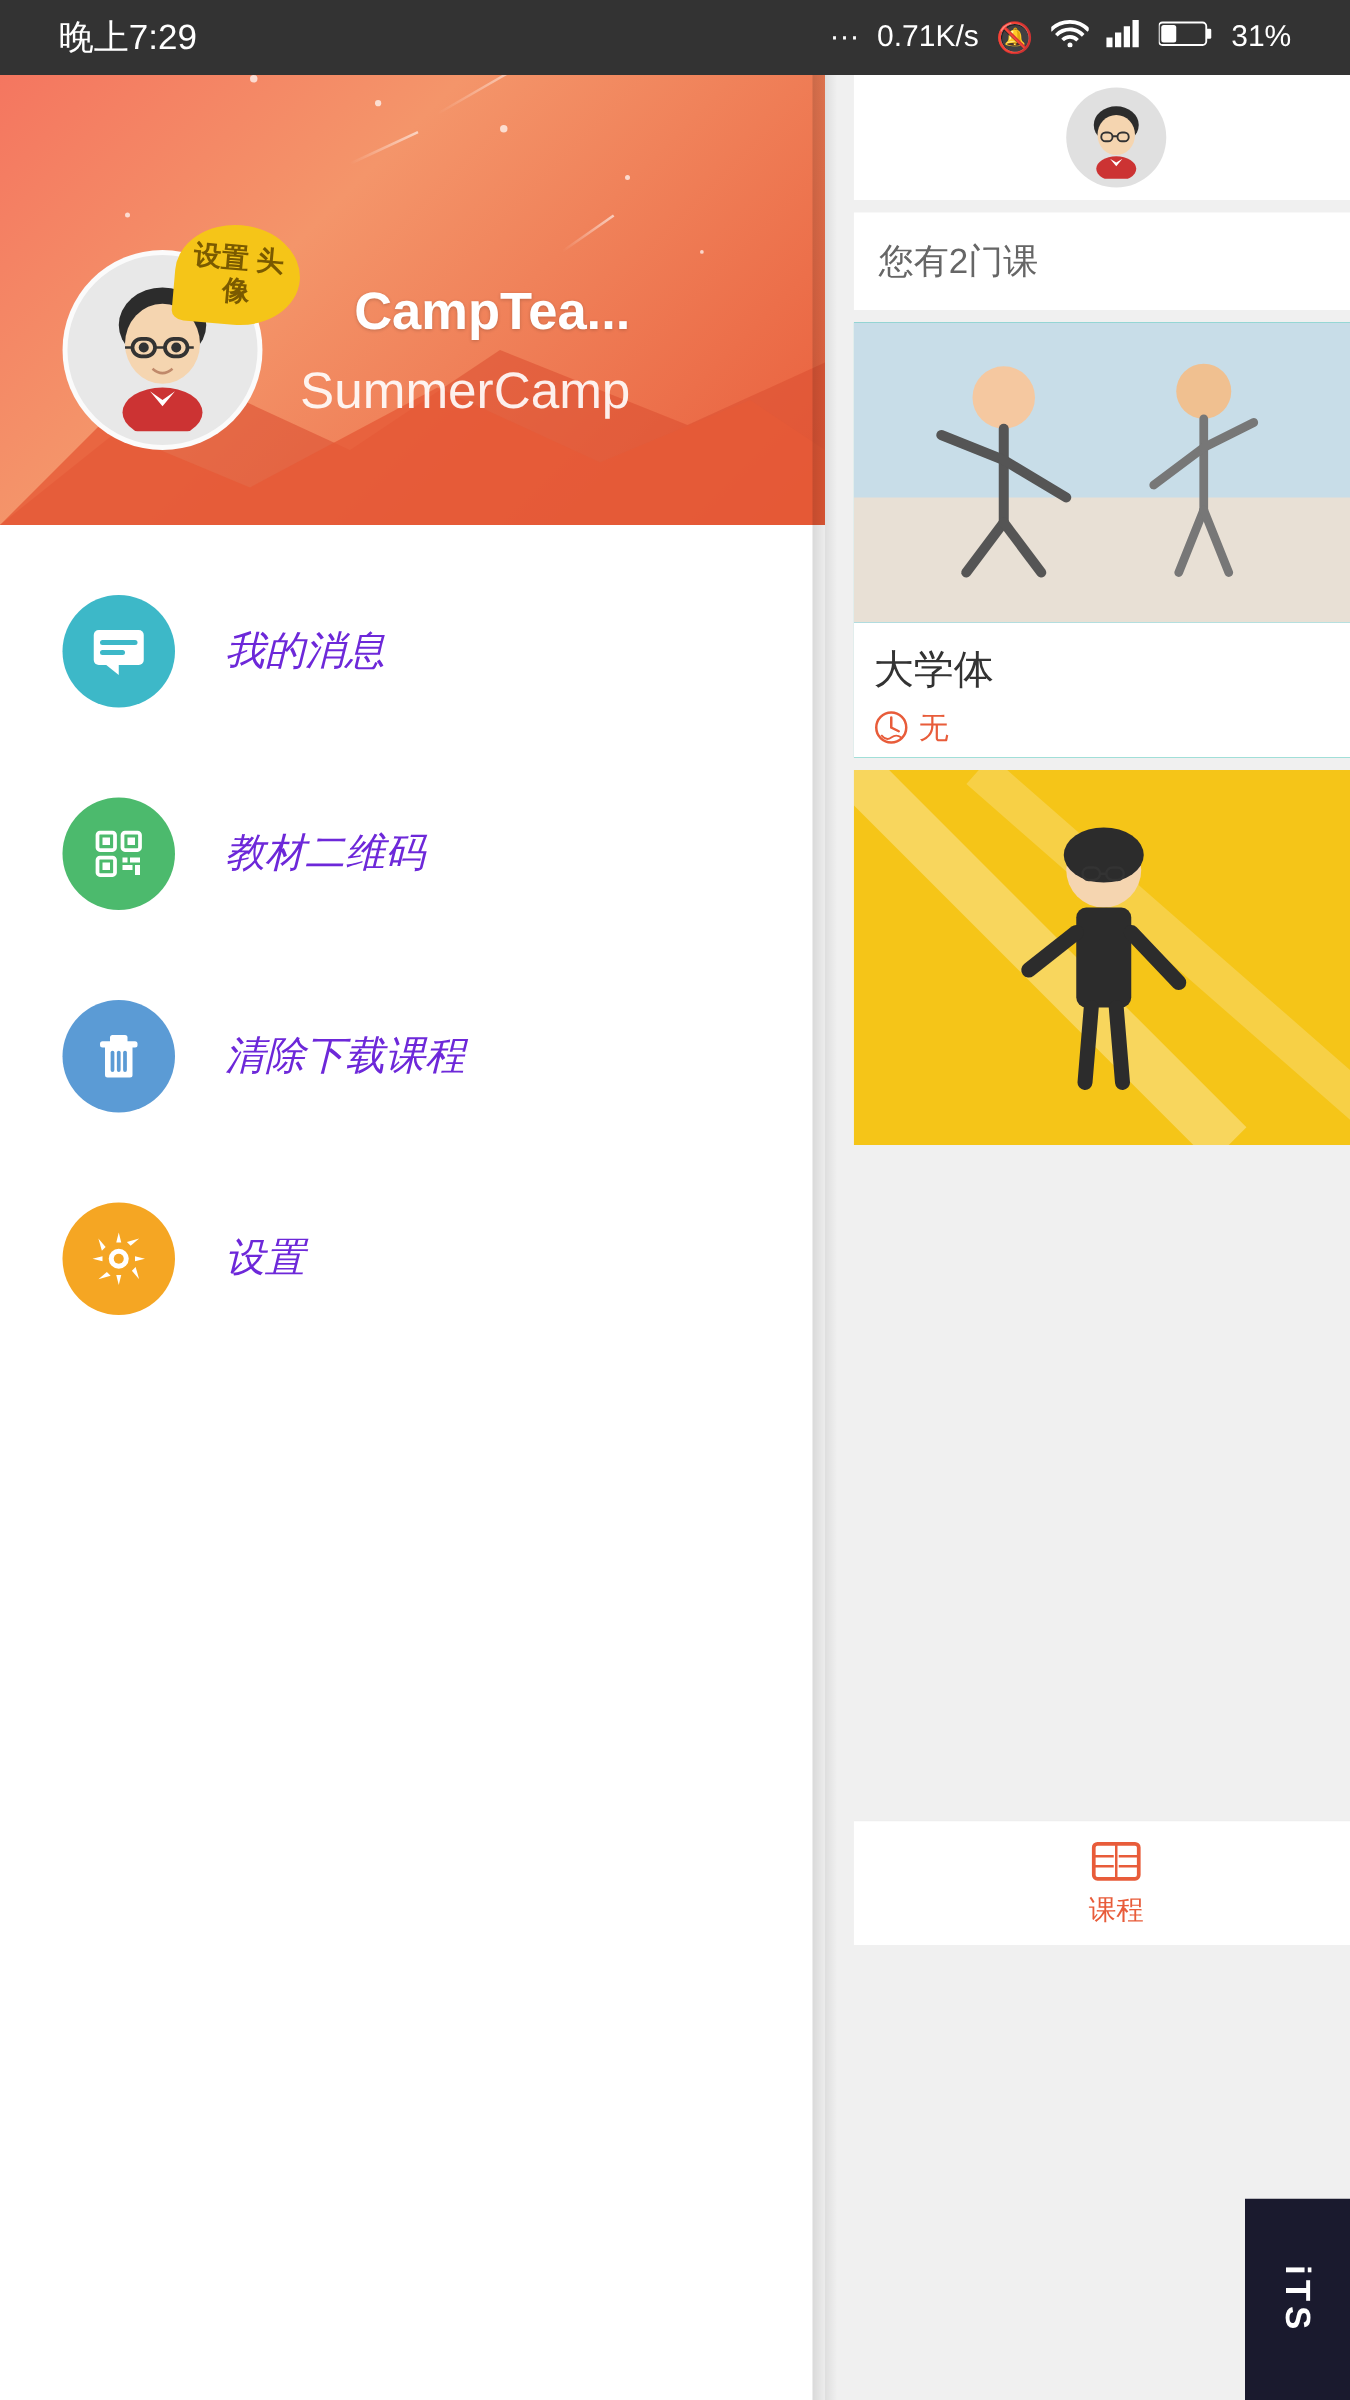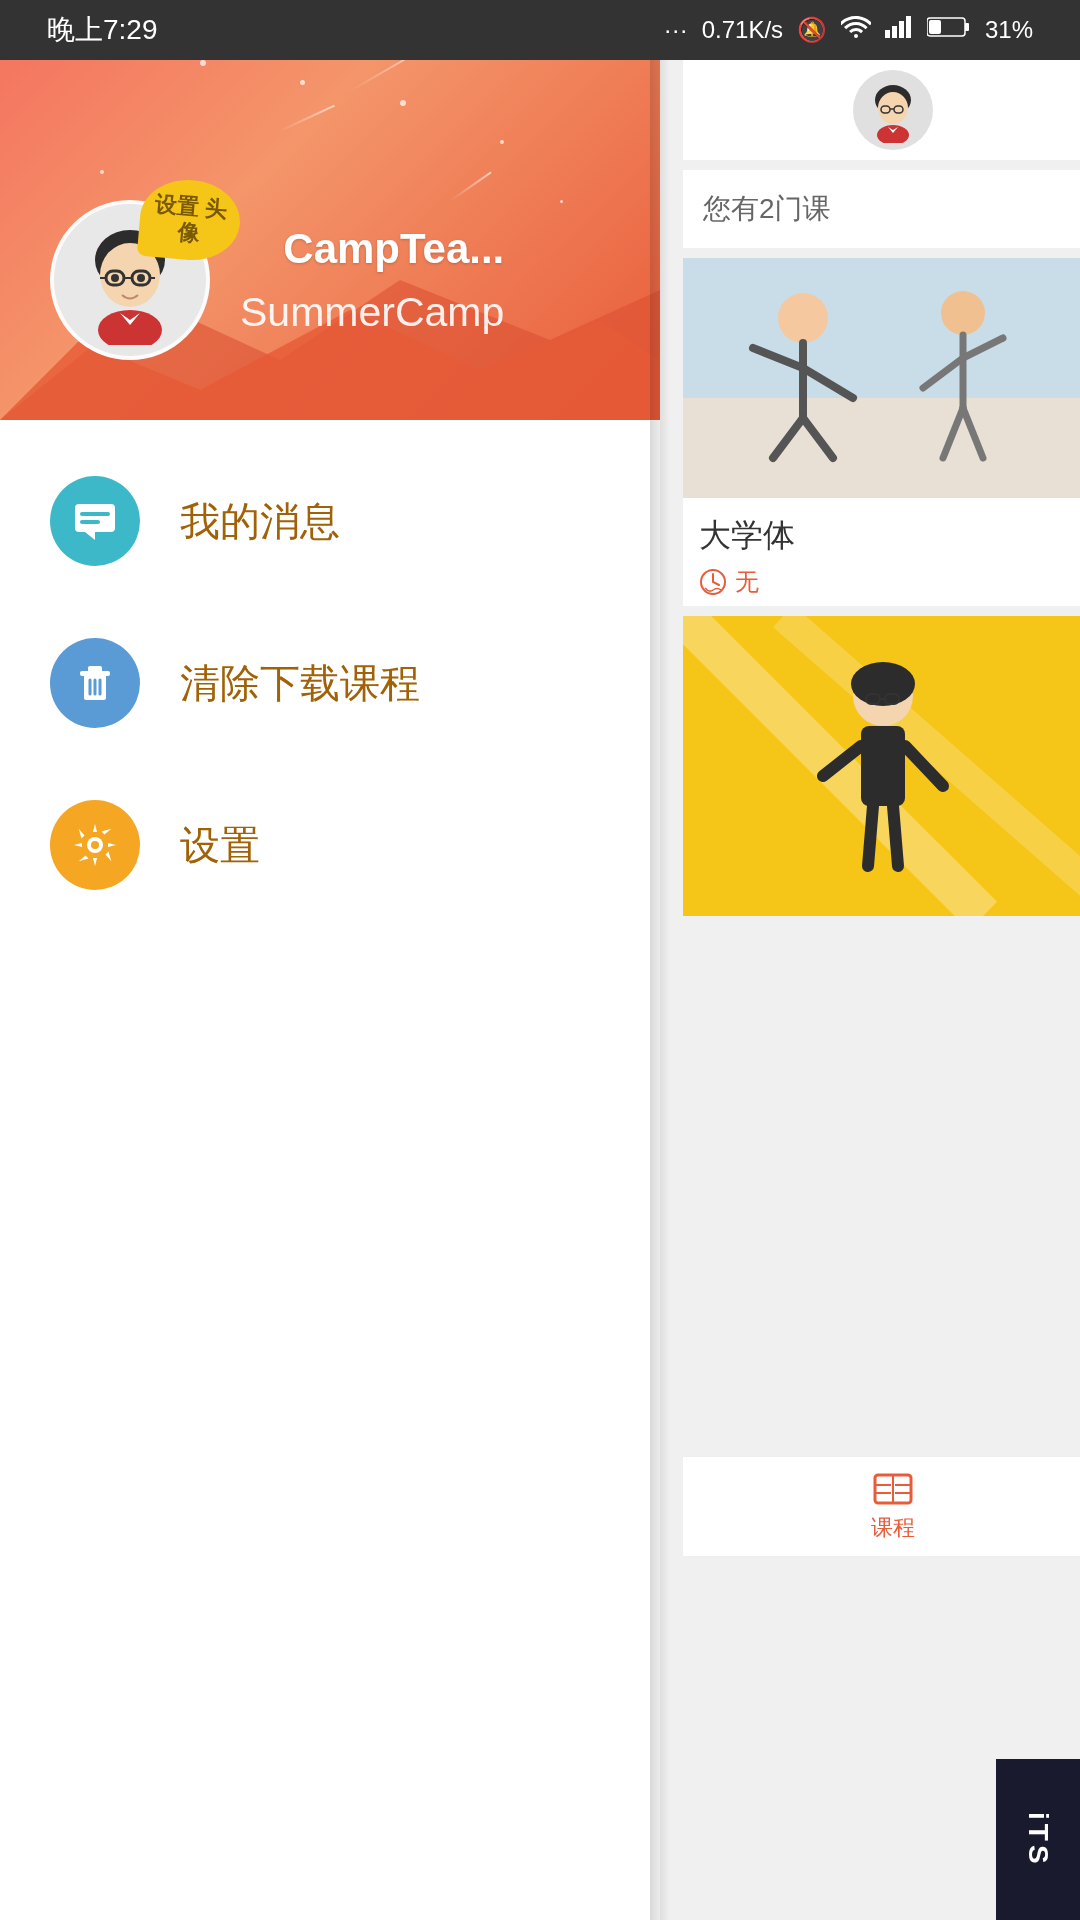--- a/index.html
+++ b/index.html
@@ -165,22 +165,23 @@
       width: 50px;
       height: 50px;
     }
 
     .icon-teal { background: #3db8c8; }
     .icon-green { background: #4cba6d; }
     .icon-blue { background: #5b9bd5; }
     .icon-orange { background: #f5a623; }
 
     .menu-label {
-      font-size: 40px;
-      color: #a16207;
+      font-size: 32px;
+      color: #6d28d9;
+      font-style: italic;
     }
 
     
     .main-panel {
       position: absolute;
       top: 0;
       left: 683px;
       width: 420px;
       height: 1556px;
       background: #f0f0f0;
@@ -404,20 +405,38 @@
           <rect x="5" y="8" width="40" height="28" rx="4" fill="white"></rect>
           <rect x="5" y="8" width="40" height="28" rx="4" fill="none" stroke="#3db8c8" stroke-width="0"></rect>
           <rect x="10" y="16" width="30" height="4" rx="2" fill="#3db8c8"></rect>
           <rect x="10" y="24" width="20" height="4" rx="2" fill="#3db8c8"></rect>
           <polygon points="15,36 25,44 25,36" fill="white"></polygon>
         </svg>
       </div>
       <span class="menu-label">我的消息</span>
     </div>
 
+    <div class="menu-item">
+      <div class="menu-icon icon-green">
+        <svg width="50" height="50" viewBox="0 0 50 50" fill="white">
+
+          <rect x="8" y="8" width="14" height="14" rx="2" fill="none" stroke="white" stroke-width="3"></rect>
+          <rect x="12" y="12" width="6" height="6" fill="white"></rect>
+          <rect x="28" y="8" width="14" height="14" rx="2" fill="none" stroke="white" stroke-width="3"></rect>
+          <rect x="32" y="12" width="6" height="6" fill="white"></rect>
+          <rect x="8" y="28" width="14" height="14" rx="2" fill="none" stroke="white" stroke-width="3"></rect>
+          <rect x="12" y="32" width="6" height="6" fill="white"></rect>
+          <rect x="28" y="28" width="4" height="4" fill="white"></rect>
+          <rect x="34" y="28" width="8" height="4" fill="white"></rect>
+          <rect x="28" y="34" width="8" height="4" fill="white"></rect>
+          <rect x="38" y="34" width="4" height="8" fill="white"></rect>
+        </svg>
+      </div>
+      <span class="menu-label">教材二维码</span>
+    </div>
 
     <div class="menu-item">
       <div class="menu-icon icon-blue">
         <svg width="50" height="50" viewBox="0 0 50 50" fill="white">
           <rect x="14" y="16" width="22" height="26" rx="2" fill="white"></rect>
           <rect x="14" y="16" width="22" height="26" rx="2" fill="none" stroke="#5b9bd5" stroke-width="0"></rect>
           <line x1="20" y1="22" x2="20" y2="36" stroke="#5b9bd5" stroke-width="3" stroke-linecap="round"></line>
           <line x1="25" y1="22" x2="25" y2="36" stroke="#5b9bd5" stroke-width="3" stroke-linecap="round"></line>
           <line x1="30" y1="22" x2="30" y2="36" stroke="#5b9bd5" stroke-width="3" stroke-linecap="round"></line>
           <rect x="10" y="13" width="30" height="5" rx="2" fill="white"></rect>

